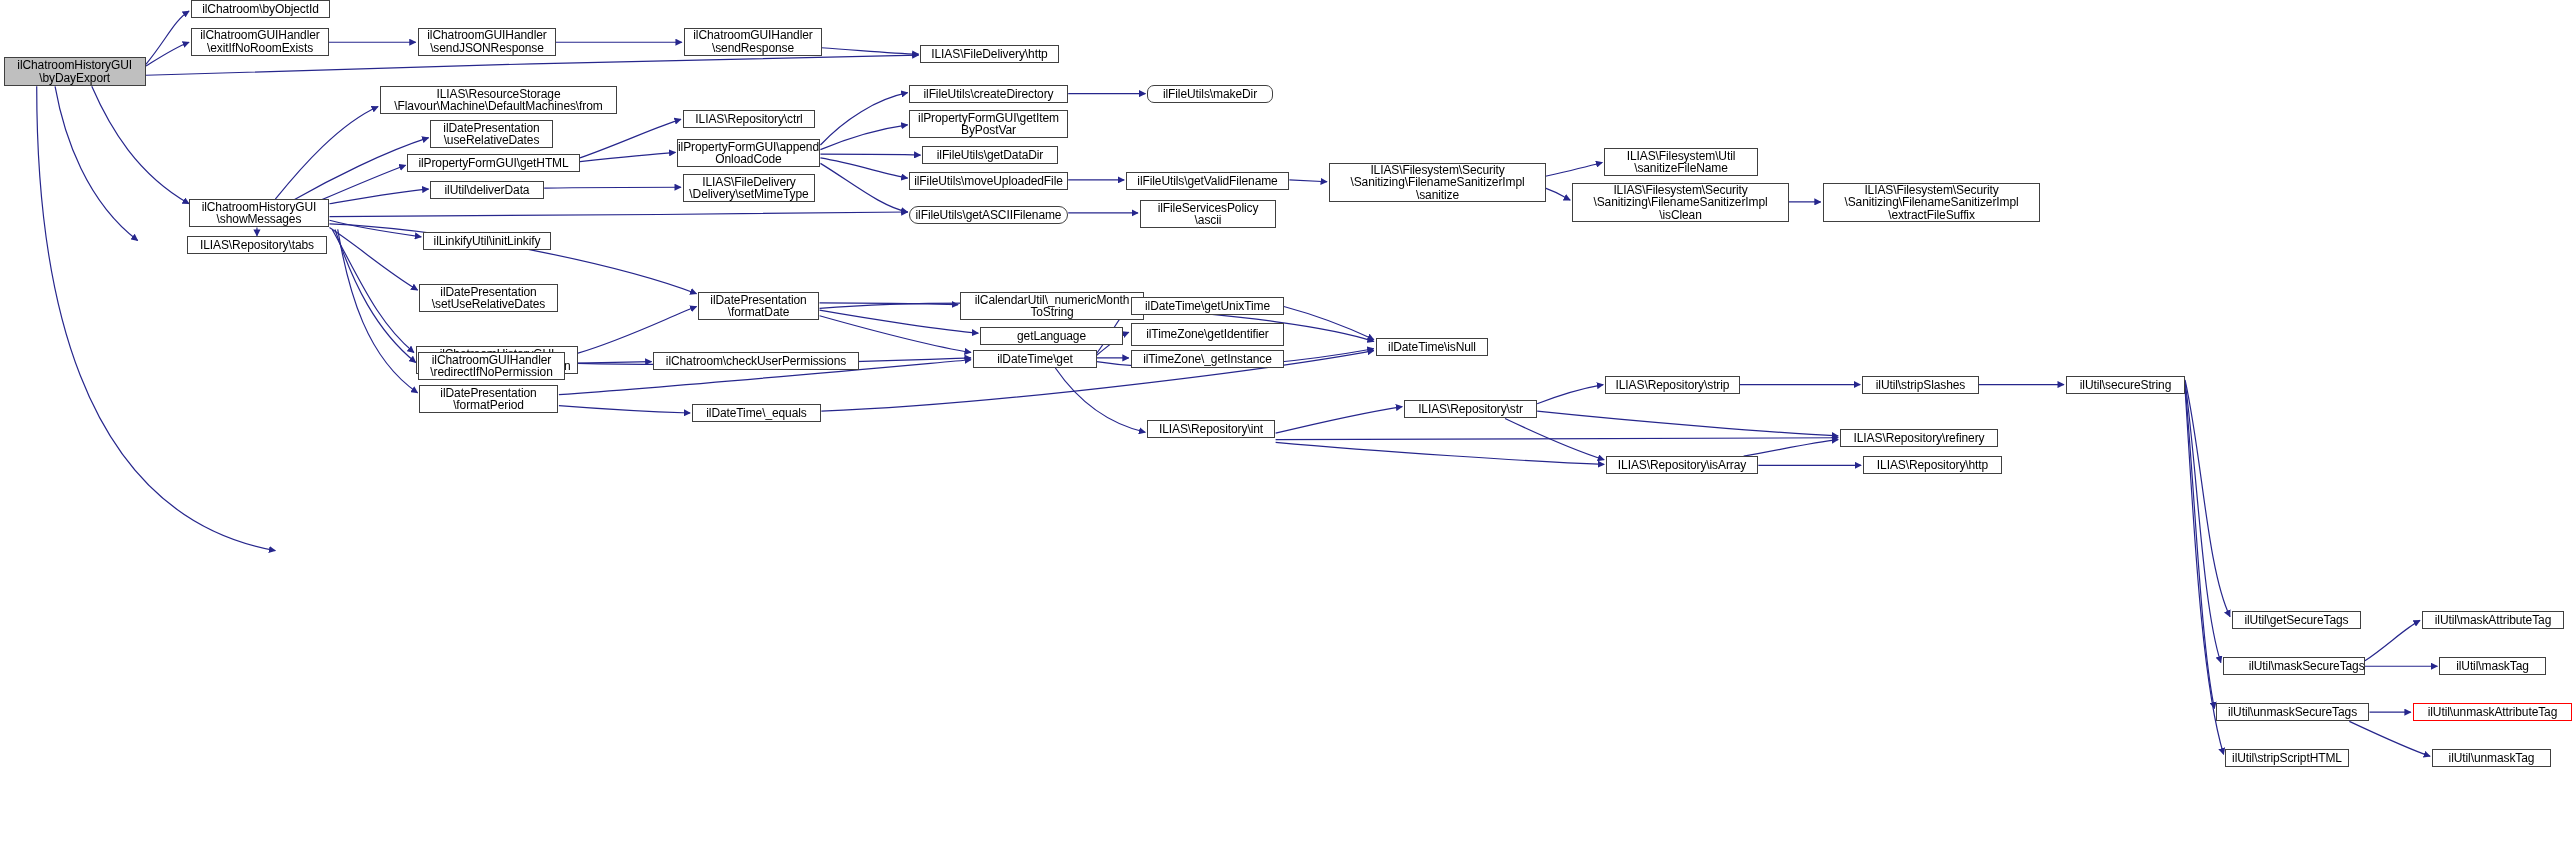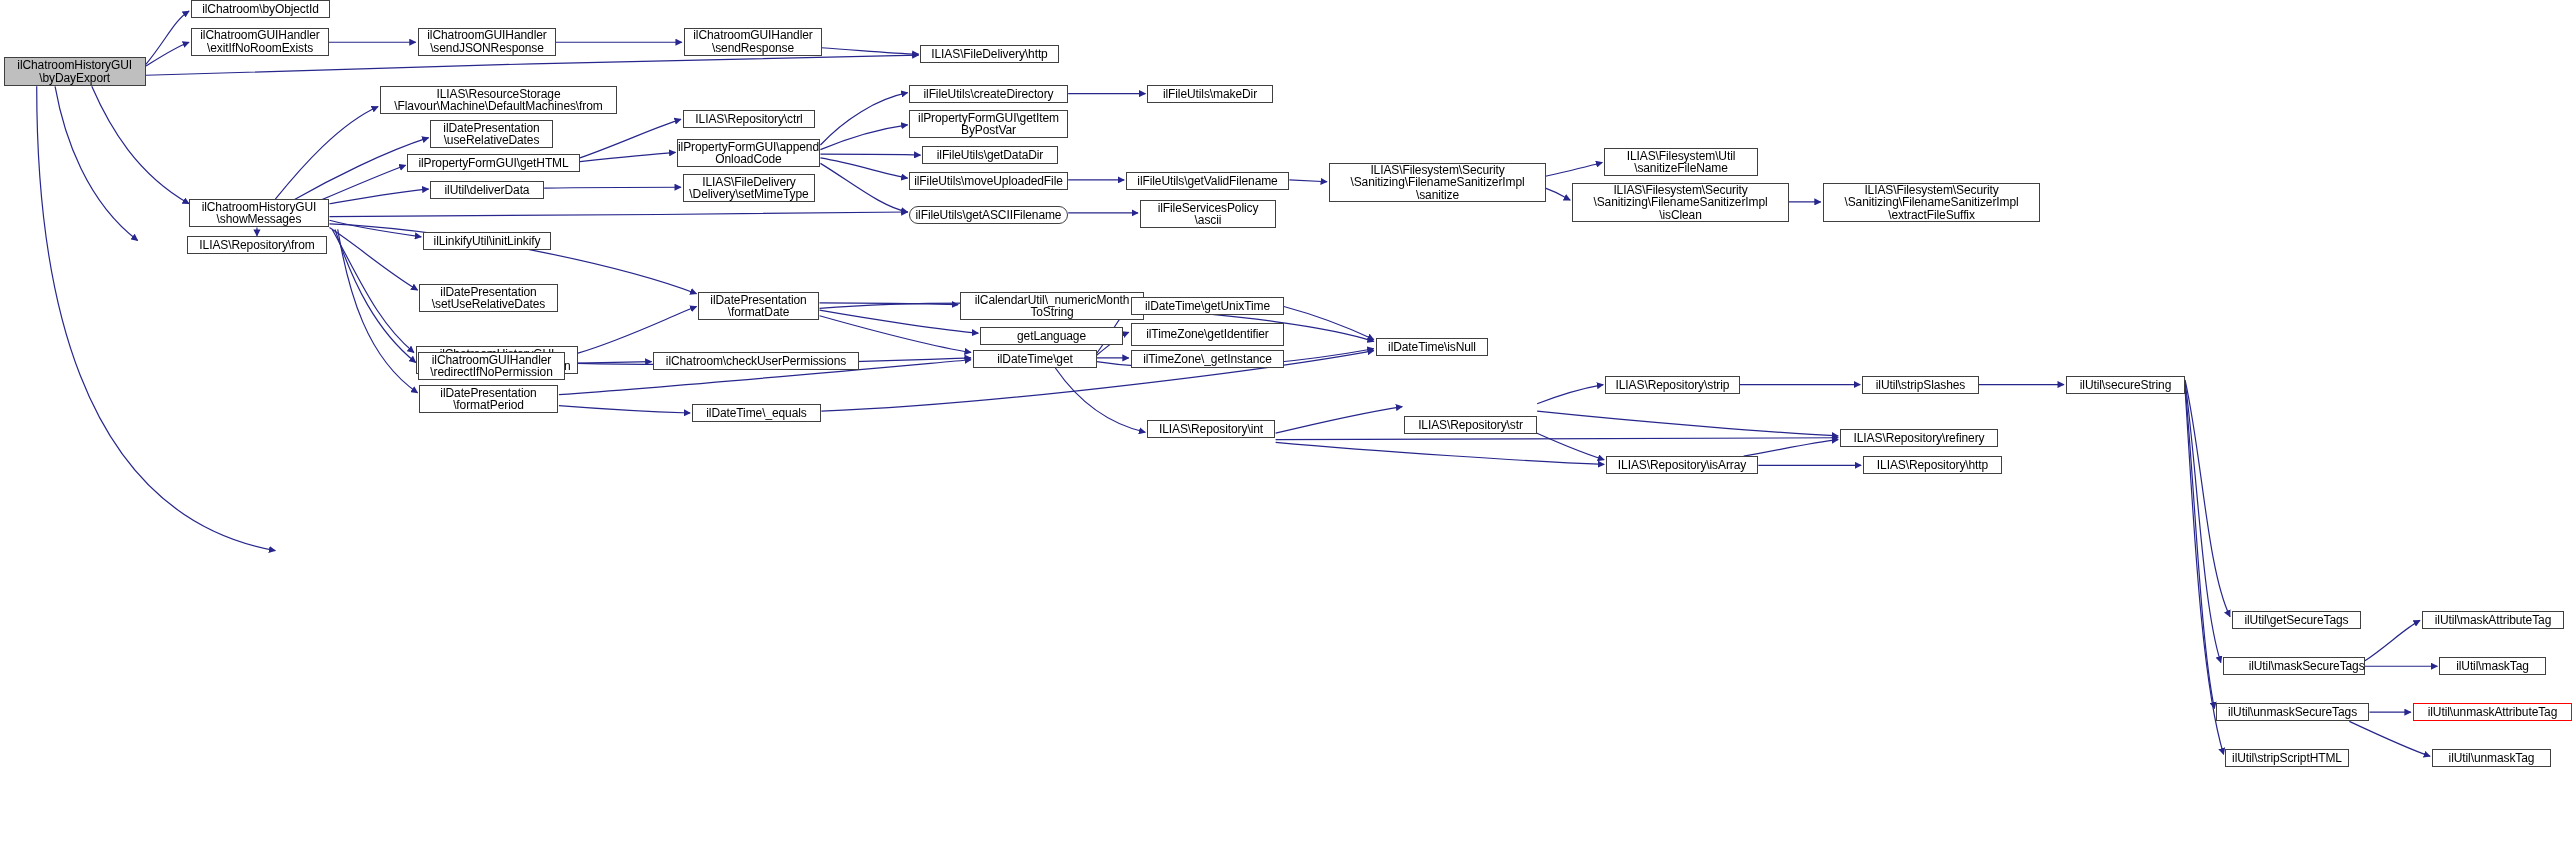--- a/index.html
+++ b/index.html
@@ -139,33 +139,33 @@
       <div class="node" style="left: 920px; top: 45px; width: 139px; height: 18.4px;">ILIAS\FileDelivery\http</div>
       <div class="node" style="left: 380px; top: 86px; width: 237px; height: 28.4px;">ILIAS\ResourceStorage
 \Flavour\Machine\DefaultMachines\from</div>
       <div class="node" style="left: 430px; top: 120px; width: 123px; height: 28.4px;">ilDatePresentation
 \useRelativeDates</div>
       <div class="node" style="left: 407px; top: 154px; width: 173px; height: 18.4px;">ilPropertyFormGUI\getHTML</div>
       <div class="node" style="left: 430px; top: 181px; width: 114px; height: 18.4px;">ilUtil\deliverData</div>
       <div class="node" style="left: 189px; top: 199px; width: 140px; height: 28.4px;">ilChatroomHistoryGUI
 \showMessages</div>
       <div class="node" style="left: 423px; top: 232px; width: 128px; height: 18.4px;">ilLinkifyUtil\initLinkify</div>
-      <div class="node" style="left: 187px; top: 236px; width: 140px; height: 18.4px;">ILIAS\Repository\from</div>
+      <div class="node" style="left: 187px; top: 236px; width: 140px; height: 18.4px;">ILIAS\Repository\tabs</div>
       <div class="node" style="left: 683px; top: 110px; width: 132px; height: 18.4px;">ILIAS\Repository\ctrl</div>
       <div class="node" style="left: 677px; top: 139px; width: 143px; height: 28.4px;">ilPropertyFormGUI\append
 OnloadCode</div>
       <div class="node" style="left: 683px; top: 174px; width: 132px; height: 28.4px;">ILIAS\FileDelivery
 \Delivery\setMimeType</div>
       <div class="node" style="left: 909px; top: 85px; width: 159px; height: 18.4px;">ilFileUtils\createDirectory</div>
       <div class="node" style="left: 909px; top: 110px; width: 159px; height: 28.4px;">ilPropertyFormGUI\getItem
 ByPostVar</div>
       <div class="node" style="left: 922px; top: 146px; width: 136px; height: 18.4px;">ilFileUtils\getDataDir</div>
       <div class="node" style="left: 909px; top: 172px; width: 159px; height: 18.4px;">ilFileUtils\moveUploadedFile</div>
       <div class="node" style="left: 909px; top: 206px; width: 159px; height: 18px; border-radius: 9px;">ilFileUtils\getASCIIFilename</div>
-      <div class="node" style="left: 1147px; top: 85px; width: 126px; height: 18.4px;">ilFileUtils\makeDir</div>
+      <div class="node" style="left: 1147px; top: 85px; width: 126px; height: 18.4px; border-radius: 7px;">ilFileUtils\makeDir</div>
       <div class="node" style="left: 1126px; top: 172px; width: 163px; height: 18.4px;">ilFileUtils\getValidFilename</div>
       <div class="node" style="left: 1140px; top: 200px; width: 136px; height: 28.4px;">ilFileServicesPolicy
 \ascii</div>
       <div class="node" style="left: 1329px; top: 163px; width: 217px; height: 39px;">ILIAS\Filesystem\Security
 \Sanitizing\FilenameSanitizerImpl
 \sanitize</div>
       <div class="node" style="left: 1604px; top: 148px; width: 154px; height: 28.4px;">ILIAS\Filesystem\Util
 \sanitizeFileName</div>
       <div class="node" style="left: 1572px; top: 183px; width: 217px; height: 39px;">ILIAS\Filesystem\Security
 \Sanitizing\FilenameSanitizerImpl
@@ -189,21 +189,21 @@
 ToString</div>
       <div class="node" style="left: 980px; top: 327px; width: 143px; height: 18.4px;">getLanguage</div>
       <div class="node" style="left: 973px; top: 350px; width: 124px; height: 18.4px;">ilDateTime\get</div>
       <div class="node" style="left: 1131px; top: 297px; width: 153px; height: 18.4px;">ilDateTime\getUnixTime</div>
       <div class="node" style="left: 1131px; top: 323px; width: 153px; height: 23px;">ilTimeZone\getIdentifier</div>
       <div class="node" style="left: 1131px; top: 350px; width: 153px; height: 18.4px;">ilTimeZone\_getInstance</div>
       <div class="node" style="left: 1376px; top: 338px; width: 112px; height: 18.4px;">ilDateTime\isNull</div>
       <div class="node" style="left: 1605px; top: 376px; width: 135px; height: 18.4px;">ILIAS\Repository\strip</div>
       <div class="node" style="left: 1862px; top: 376px; width: 117px; height: 18.4px;">ilUtil\stripSlashes</div>
       <div class="node" style="left: 2066px; top: 376px; width: 119px; height: 18.4px;">ilUtil\secureString</div>
-      <div class="node" style="left: 1404px; top: 416px; width: 133px; height: 18.4px;">ILIAS\Repository\str</div>
+      <div class="node" style="left: 1404px; top: 400px; width: 133px; height: 18.4px;">ILIAS\Repository\str</div>
       <div class="node" style="left: 1840px; top: 429px; width: 158px; height: 18.4px;">ILIAS\Repository\refinery</div>
       <div class="node" style="left: 1147px; top: 420px; width: 128px; height: 18.4px;">ILIAS\Repository\int</div>
       <div class="node" style="left: 1606px; top: 456px; width: 152px; height: 18.4px;">ILIAS\Repository\isArray</div>
       <div class="node" style="left: 1863px; top: 456px; width: 139px; height: 18.4px;">ILIAS\Repository\http</div>
       <div class="node" style="left: 2232px; top: 611px; width: 129px; height: 18.4px;">ilUtil\getSecureTags</div>
       <div class="node" style="left: 2223px; top: 657px; width: 142px; height: 18.4px; padding-left: 28px;">ilUtil\maskSecureTags</div>
       <div class="node" style="left: 2216px; top: 703px; width: 153px; height: 18.4px;">ilUtil\unmaskSecureTags</div>
       <div class="node" style="left: 2225px; top: 749px; width: 124px; height: 18.4px;">ilUtil\stripScriptHTML</div>
       <div class="node" style="left: 2422px; top: 611px; width: 142px; height: 18.4px;">ilUtil\maskAttributeTag</div>
       <div class="node" style="left: 2439px; top: 657px; width: 107px; height: 18.4px;">ilUtil\maskTag</div>

